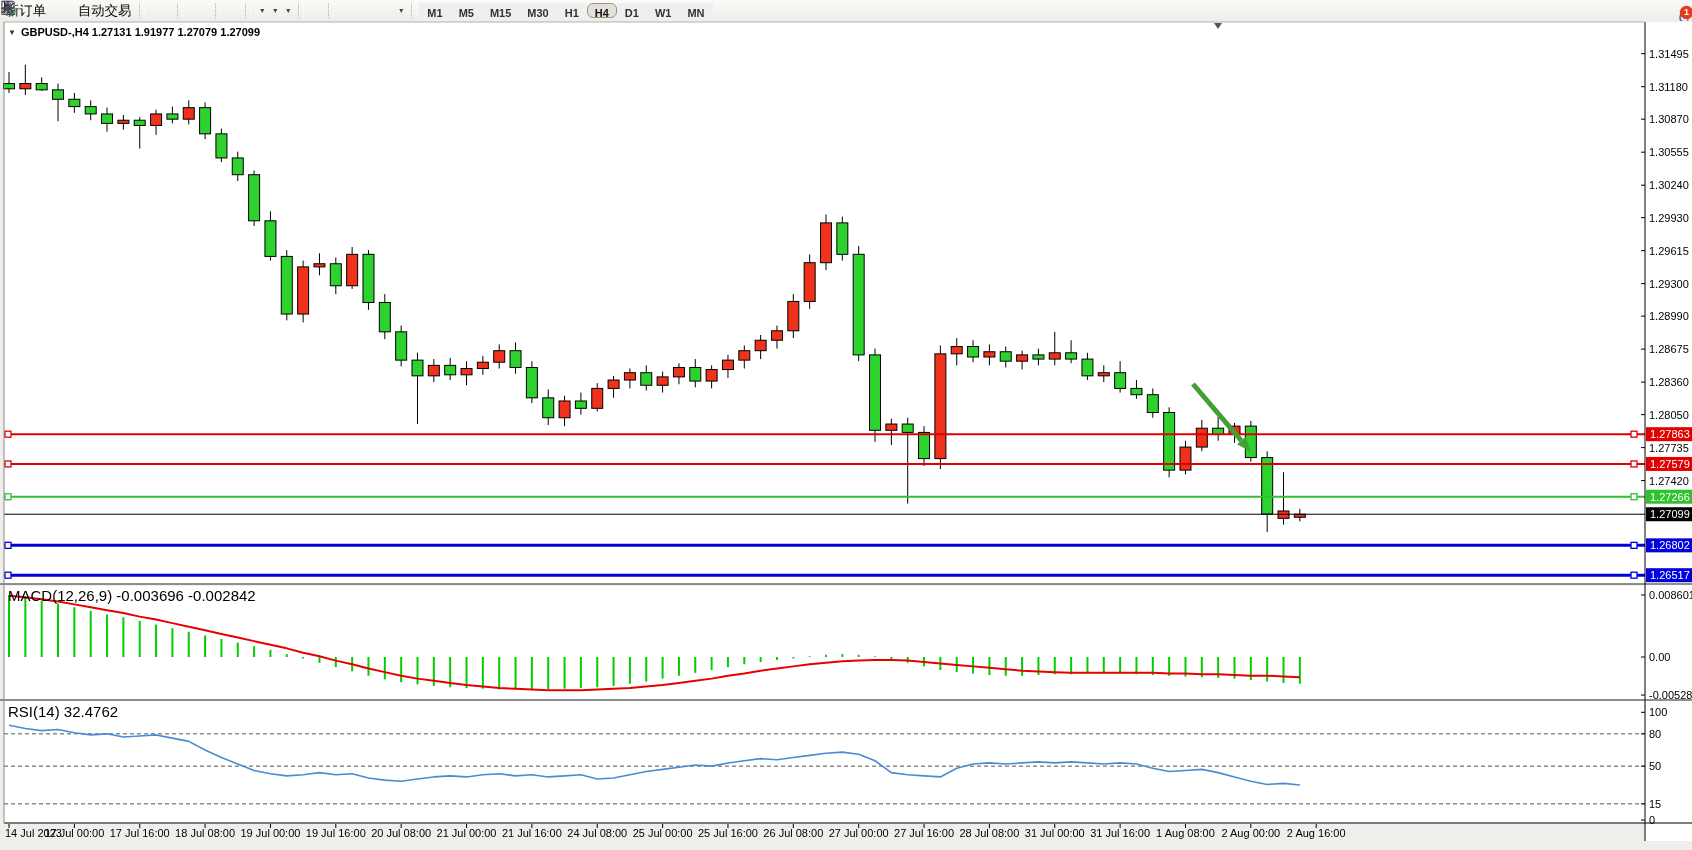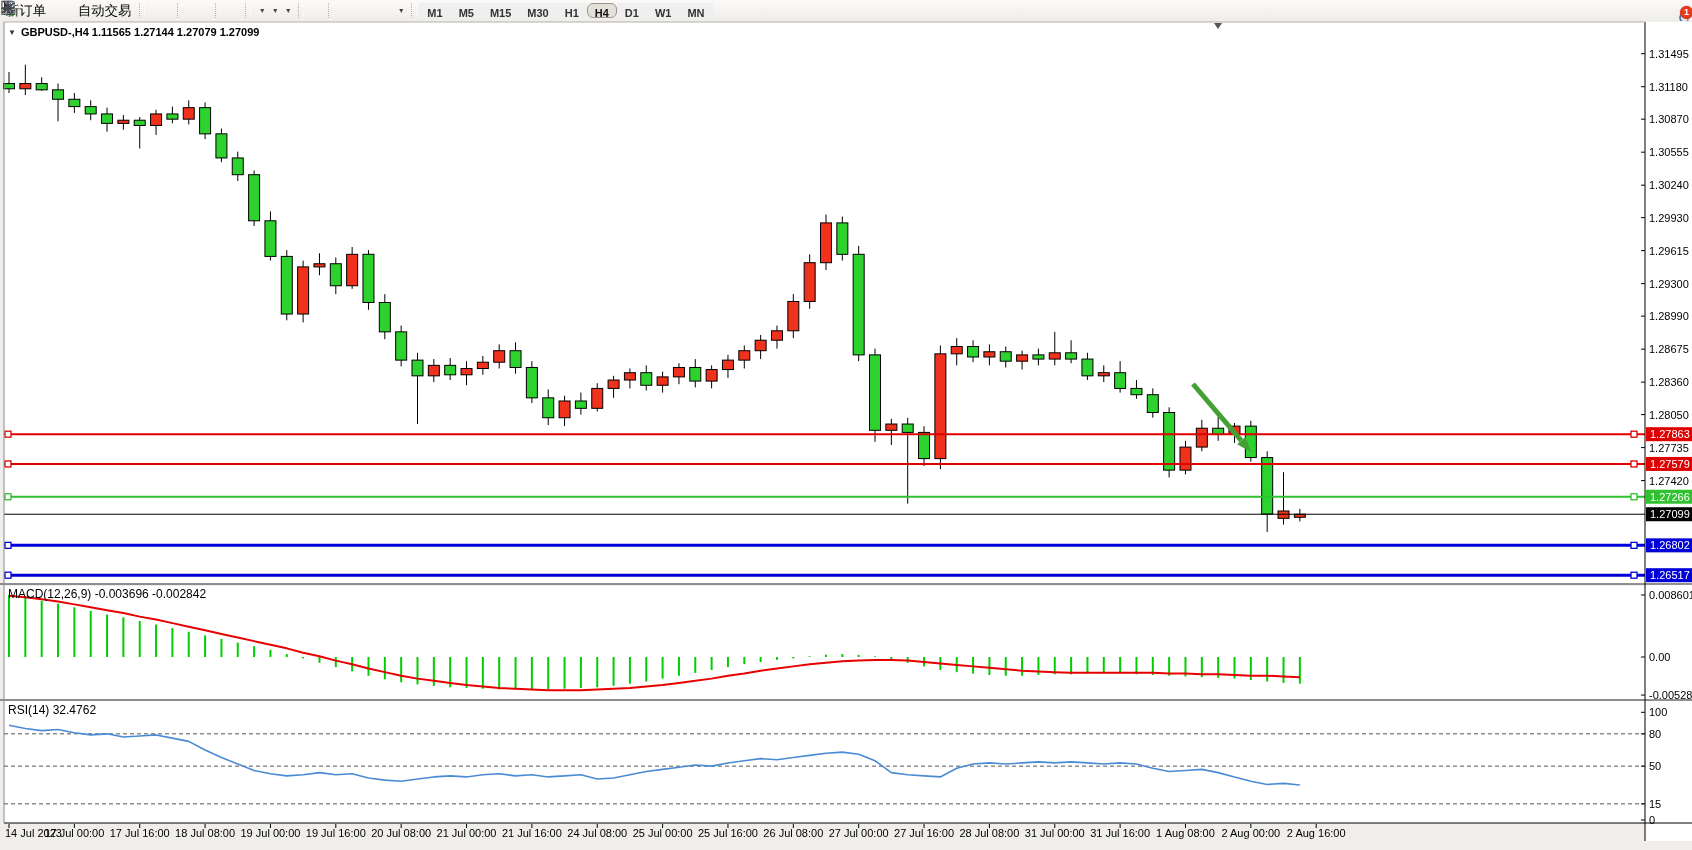--- a/index.html
+++ b/index.html
@@ -14,21 +14,21 @@
   .tb-ico{width:16px;height:16px;display:inline-block;}
   #timeframes{display:flex;align-items:flex-end;}
   .tf-btn{font-size:11px;font-weight:bold;color:#333;padding:2px 7px;height:15px;line-height:15px;border:1px solid transparent;}
   .tf-btn.active{background:#e3e0da;border:1px solid #9a968e;border-radius:6px;color:#111;}
   #tb-right{margin-left:auto;display:flex;align-items:center;padding-right:6px;gap:8px;}
   .badge-wrap{position:relative;display:inline-block;}
   .badge{position:absolute;top:-5px;right:-7px;background:#e8391d;color:#fff;font-size:9px;font-weight:bold;border-radius:8px;min-width:13px;height:13px;line-height:13px;text-align:center;box-shadow:0 0 1px #933;}
   
   #chart-title{position:absolute;left:8px;top:26px;font-size:11px;font-weight:bold;color:#000;display:flex;align-items:center;gap:5px;}
   #chart-title .tri{font-size:8px;color:#333;}
-  .pane-label{position:absolute;font-size:12px;color:#000;z-index:3;}
+  .pane-label{position:absolute;font-size:15px;color:#000;z-index:3;}
   #macd-label{left:8px;top:587px;}
   #rsi-label{left:8px;top:703px;}
   svg{position:absolute;left:0;top:0;}
   svg text{font-family:"Liberation Sans",sans-serif;}
 </style>
 </head>
 <body>
 
 <div id="page">
   <div id="toolbar">
@@ -623,17 +623,17 @@
       <line x1="1250.84" y1="824" x2="1250.84" y2="828" stroke="#000"></line>
       <text x="1250.84" y="837" font-size="11" fill="#000" text-anchor="middle">2 Aug 00:00</text>
       <line x1="1316.2" y1="824" x2="1316.2" y2="828" stroke="#000"></line>
       <text x="1316.2" y="837" font-size="11" fill="#000" text-anchor="middle">2 Aug 16:00</text>
       <line x1="1193" y1="384" x2="1241.2658009087588" y2="440.5874907206137" stroke="#44a033" stroke-width="5"></line>
       <polygon points="1251,452 1237.081214172984,444.1566970540688 1245.4503876445337,437.0182843871586" fill="#44a033"></polygon>
     </svg>
 
   <div id="chart-title">
     <span class="tri">▼</span>
-    <span>GBPUSD-,H4  1.11565 1.27144 1.27079 1.27099</span>
+    <span>GBPUSD-,H4  1.27131 1.91977 1.27079 1.27099</span>
   </div>
   <div id="macd-label" class="pane-label">MACD(12,26,9) -0.003696 -0.002842</div>
   <div id="rsi-label" class="pane-label">RSI(14) 32.4762</div>
 </div>
 
 </body></html>

